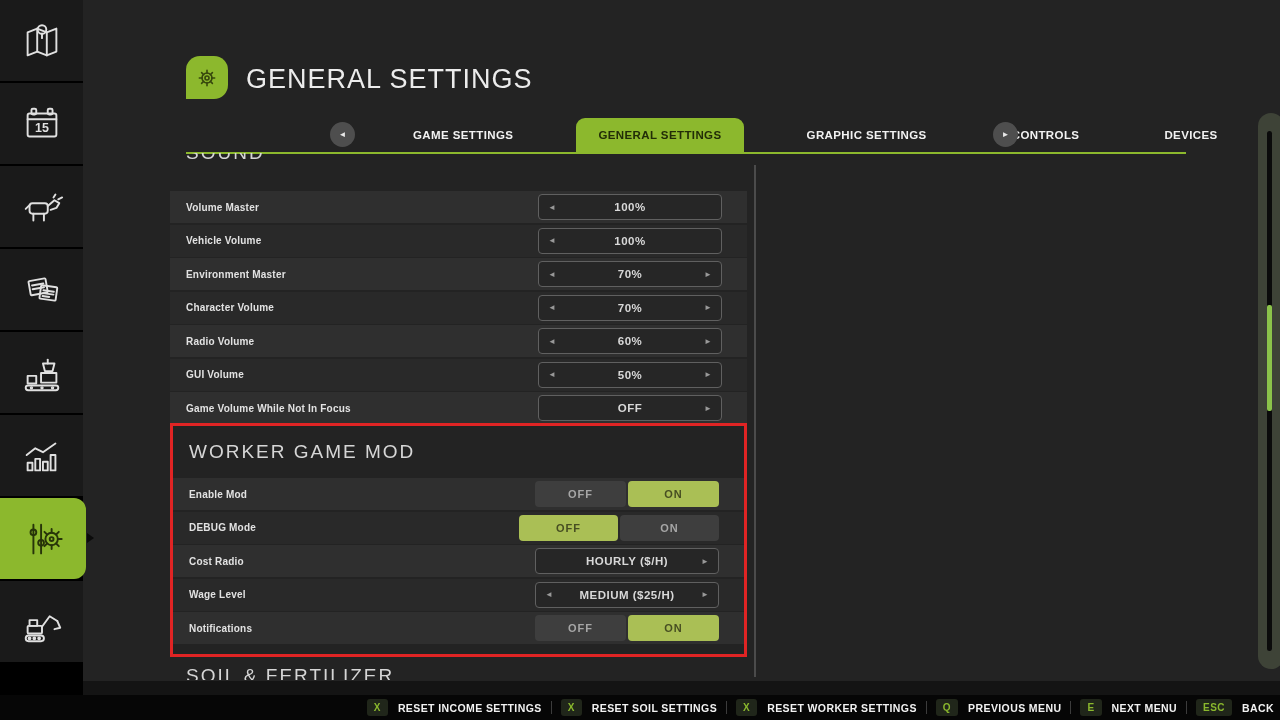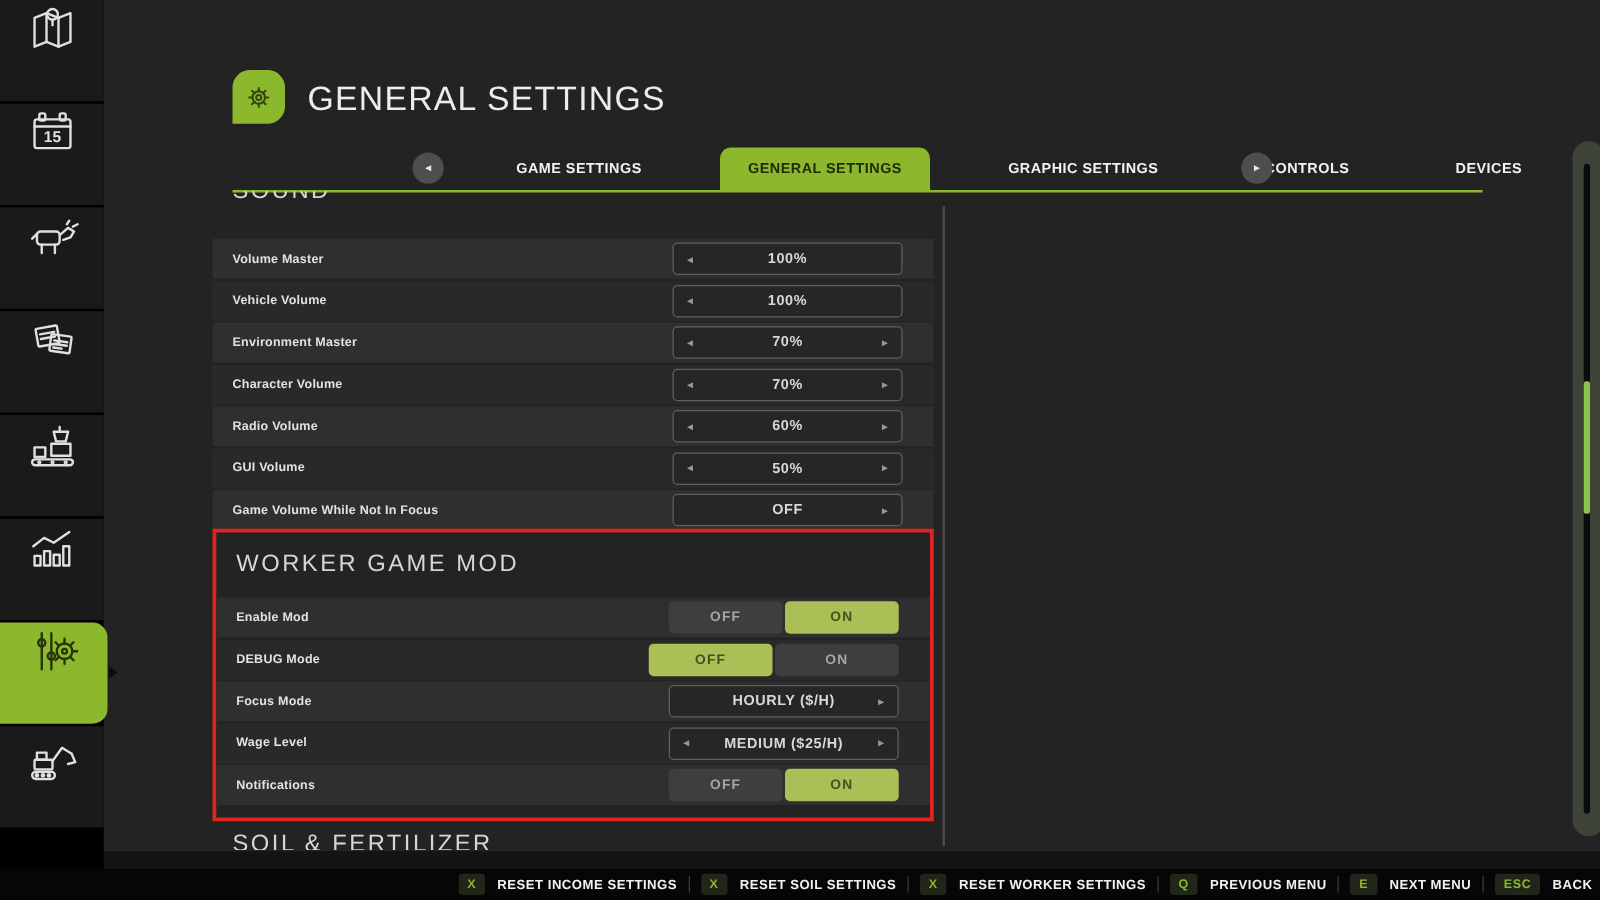--- a/index.html
+++ b/index.html
@@ -8,21 +8,21 @@
     position:relative;
     background:#232323;
     font-family:"Liberation Sans", sans-serif;
     -webkit-font-smoothing:antialiased;
   }
 
   
   .sidebar { position:absolute; left:0; top:0; width:83px; height:720px; background:#000; z-index:5; }
   .side-item {
     position:relative; width:83px; height:81px; margin-bottom:2px;
-    background:#1a1a1a; display:flex; justify-content:center;
+    background:#1a1a1a; display:flex; align-items:center; justify-content:center;
     cursor:pointer;
   }
   .side-item svg { width:46px; height:46px; stroke:#e0e0e0; fill:none; stroke-width:2; stroke-linecap:round; stroke-linejoin:round; }
   .side-item svg text { stroke:none; fill:#e0e0e0; font-weight:bold; }
   .side-item.active { background:#8cb82d; width:86px; border-radius:0 12px 12px 0; }
   .side-item.active svg { stroke:#273409; }
   .side-item.active::after {
     content:""; position:absolute; right:-8px; top:35px;
     border-top:5px solid transparent; border-bottom:5px solid transparent;
     border-left:7px solid #0b0b0b;
@@ -346,21 +346,21 @@
       <span class="row-label">DEBUG Mode</span>
       <div class="control wide">
           <div class="toggle">
         <div class="tbtn sel">OFF</div>
         <div class="tbtn">ON</div>
       </div>
         </div>
     </div>
 
     <div class="row">
-      <span class="row-label">Focus Mode</span>
+      <span class="row-label">Cost Radio</span>
       <div class="control">
           <div class="stepper">
         <span class="val">HOURLY ($/H)</span>
         <span class="arr r">►</span>
       </div>
         </div>
     </div>
 
     <div class="row">
       <span class="row-label">Wage Level</span>

